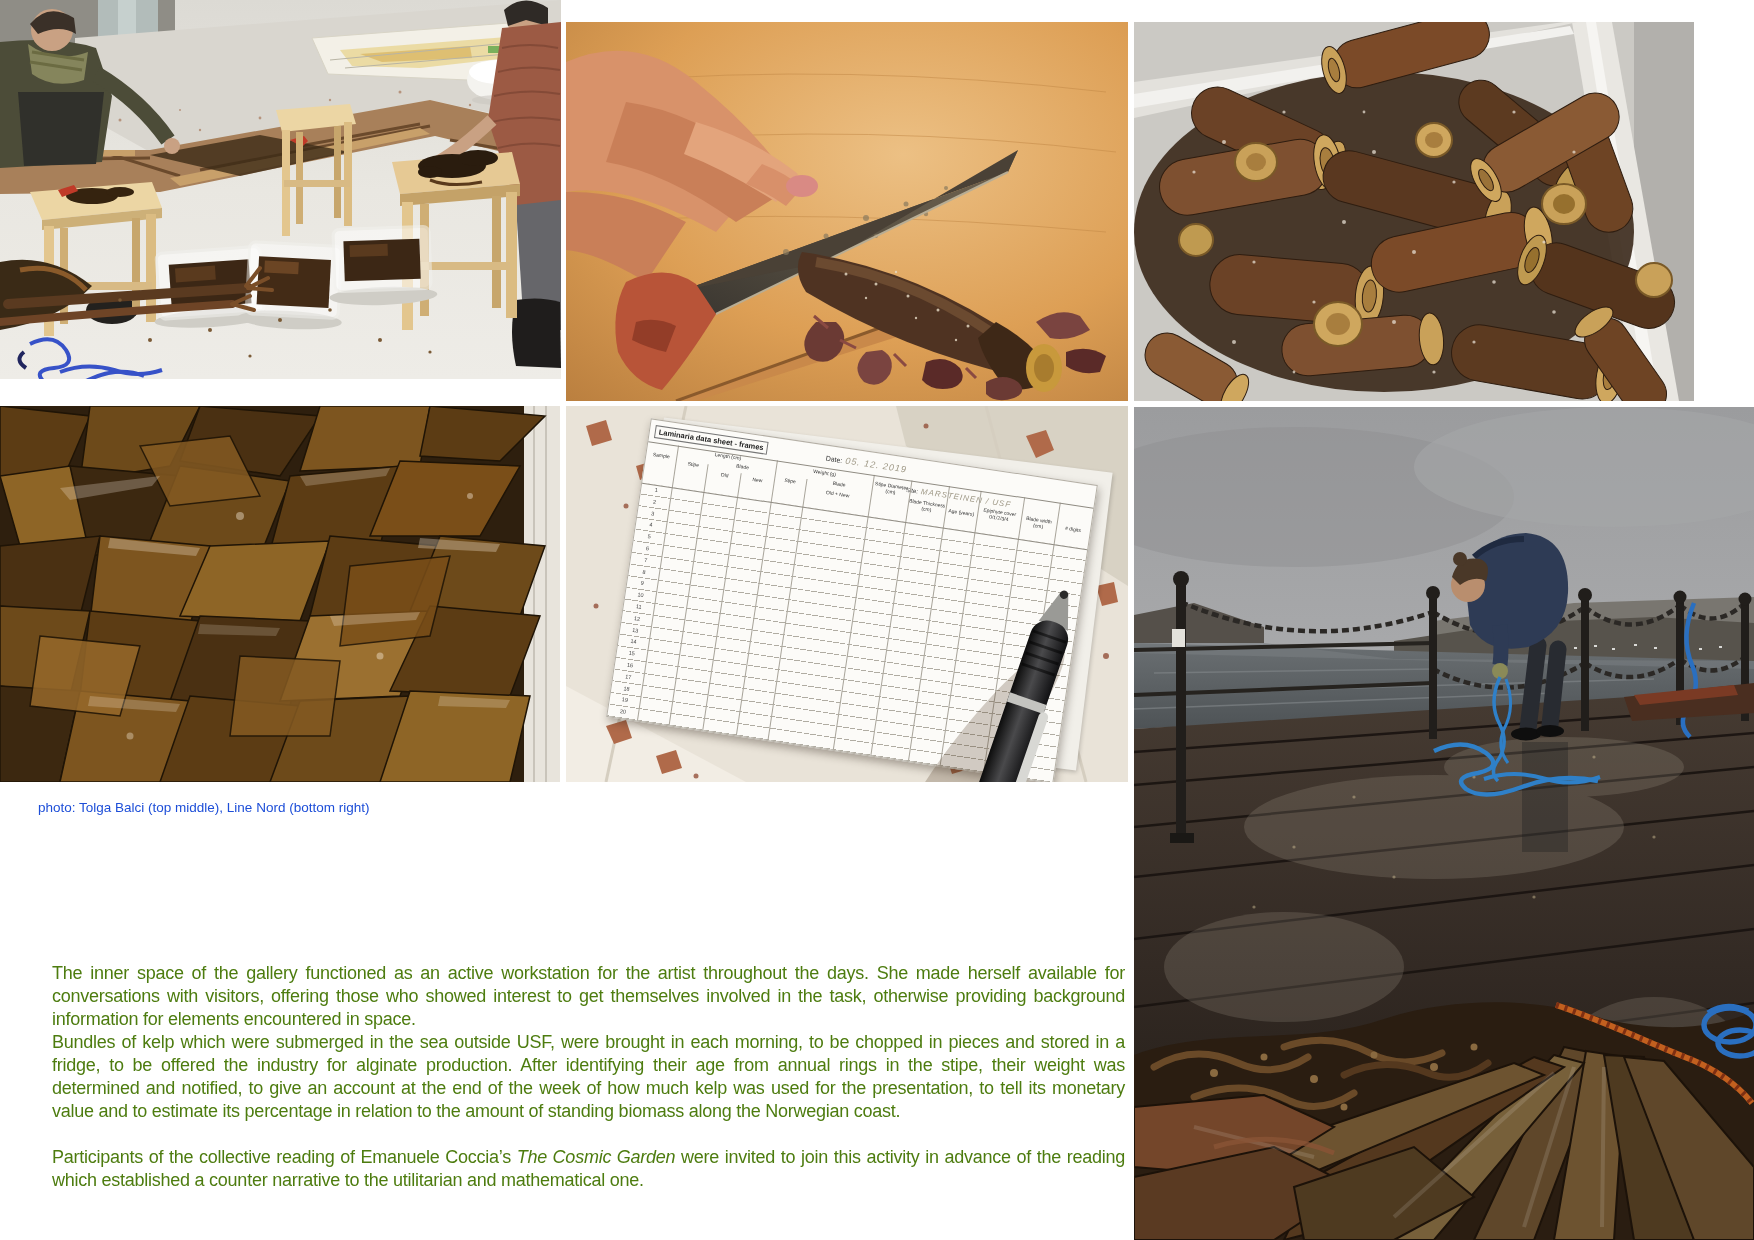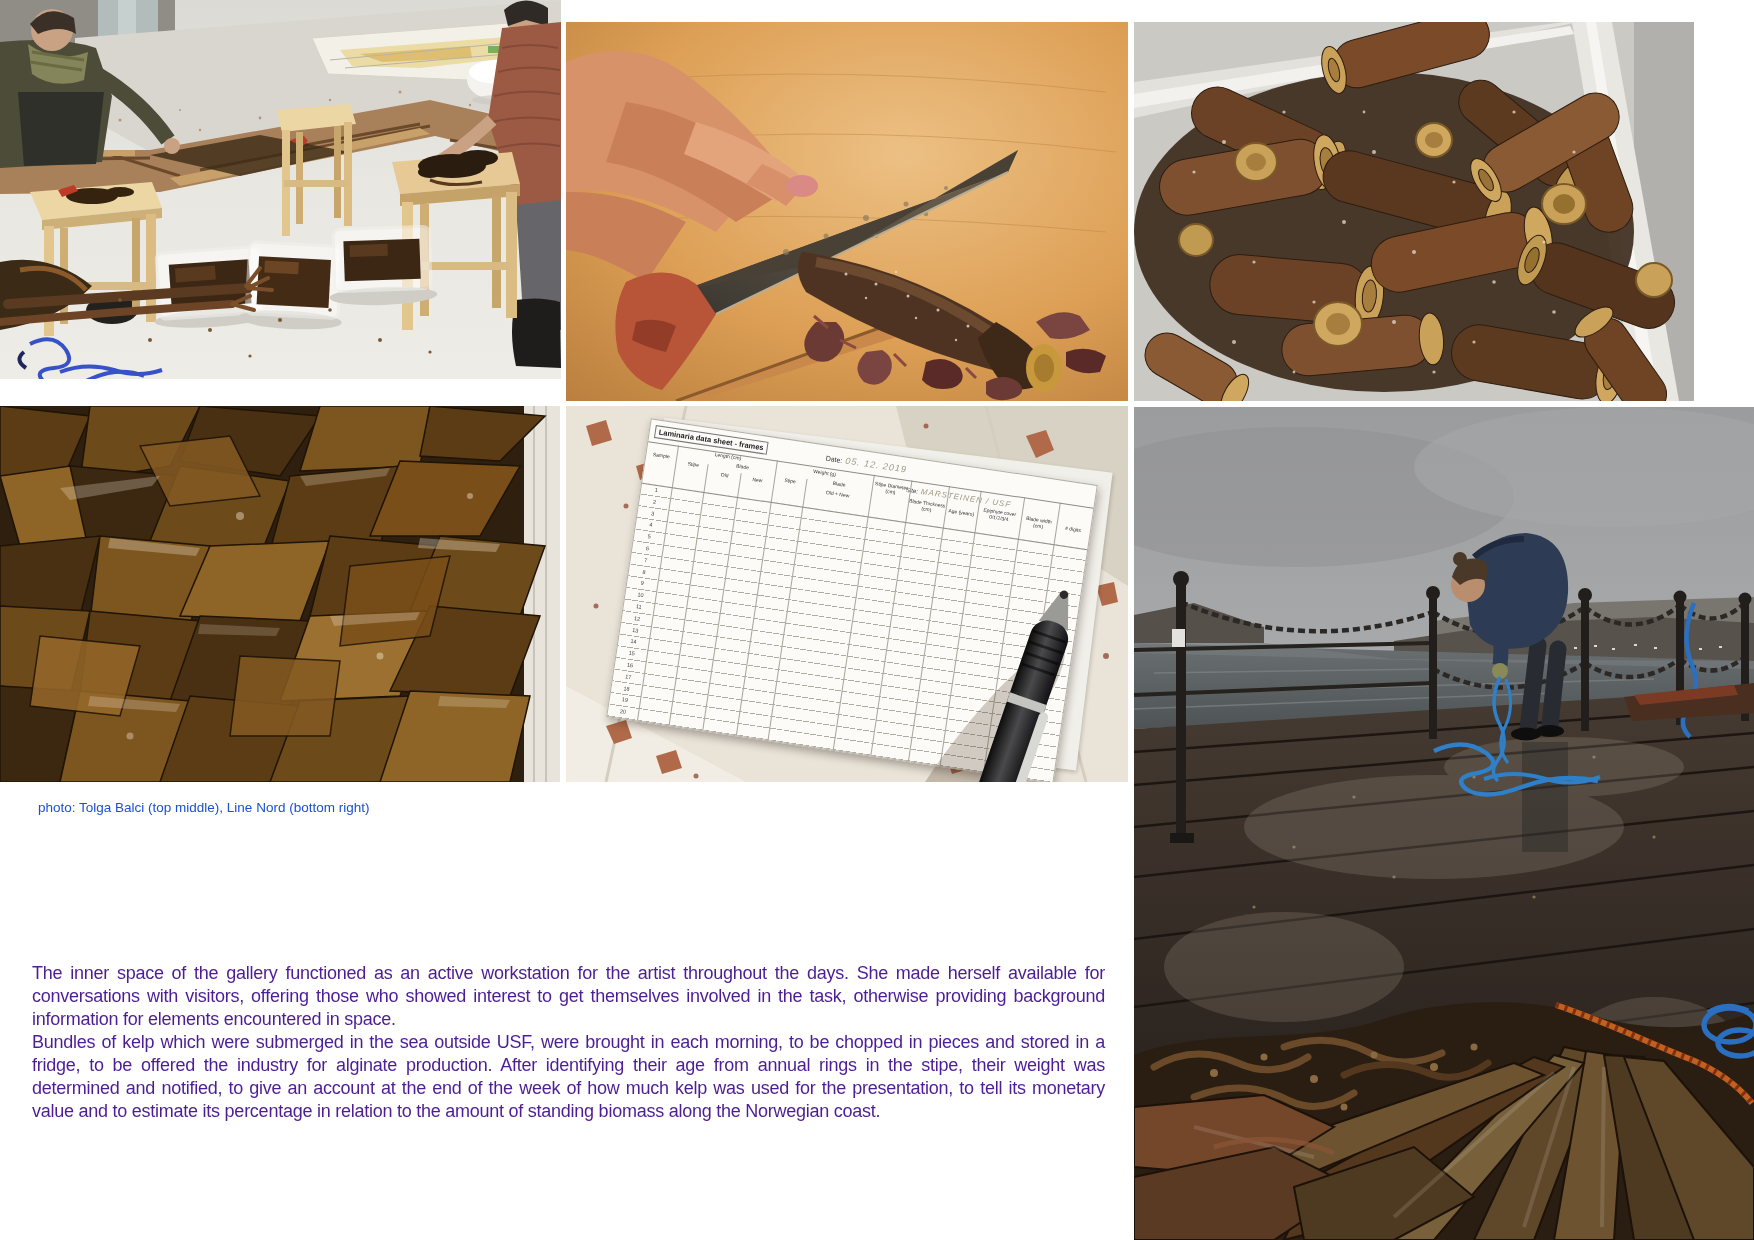--- a/index.html
+++ b/index.html
@@ -7,21 +7,21 @@
           font-family:"Liberation Sans",sans-serif;}
   figure.photo{position:absolute;margin:0;overflow:hidden;background:#ddd;}
   figure.photo svg{display:block;width:100%;height:100%;}
   .ph-workstation{left:0;top:22;width:561px;height:379px;}
   .ph-knife{left:566px;top:22px;width:562px;height:379px;}
   .ph-stipes{left:1134px;top:22px;width:560px;height:379px;}
   .ph-kelp{left:0;top:406px;width:560px;height:376px;}
   .ph-datasheet{left:566px;top:406px;width:562px;height:376px;background:#e9e3d8;}
   .ph-dock{left:1134px;top:407px;width:620px;height:833px;}
   .credit{position:absolute;left:38px;top:800px;font-size:13.5px;color:#1d4ed8;letter-spacing:0;}
-  .bodytext{position:absolute;left:32px;top:962px;width:1073px;color:#4c1d95;
+  .bodytext{position:absolute;left:52px;top:962px;width:1073px;color:#4d7c0f;
             font-size:18px;line-height:23px;letter-spacing:-0.25px;text-align:justify;}
   .bodytext p{margin:0;}
   .bodytext p.gap{margin-top:23px;}
   
   .sheet-back{position:absolute;left:78px;top:38px;width:452px;height:300px;background:#f1efe9;
               transform:rotate(7deg);box-shadow:1px 2px 4px rgba(0,0,0,.2);}
   .sheet{position:absolute;left:60px;top:44px;width:450px;height:300px;background:#fcfbf8;
          transform:rotate(8.5deg);transform-origin:50% 50%;box-shadow:2px 4px 8px rgba(40,30,20,.35);
          border:1px solid #b5b0a6;font-family:"Liberation Sans",sans-serif;color:#333;}
   .ds-abs{position:absolute;overflow:hidden;}
@@ -742,15 +742,16 @@
         </g>
       </g>
     </svg>
   </figure>
 
   <div class="credit">photo: Tolga Balci (top middle), Line Nord (bottom right)</div>
 
   <div class="bodytext">
     <p>The inner space of the gallery functioned as an active workstation for the artist throughout the days. She made herself available for conversations with visitors, offering those who showed interest to get themselves involved in the task, otherwise providing background information for elements encountered in space.</p>
     <p>Bundles of kelp which were submerged in the sea outside USF, were brought in each morning, to be chopped in pieces and stored in a fridge, to be offered the industry for alginate production. After identifying their age from annual rings in the stipe, their weight was determined and notified, to give an account at the end of the week of how much kelp was used for the presentation, to tell its monetary value and to estimate its percentage in relation to the amount of standing biomass along the Norwegian coast.</p>
+    <p class="gap"><span>Participants of the collective reading of Emanuele Coccia’s </span><i>The Cosmic Garden</i><span> were invited to join this activity in advance of the reading which established a counter narrative to the utilitarian and mathematical one.</span></p>
   </div>
 
 </div>
 
 </body></html>

